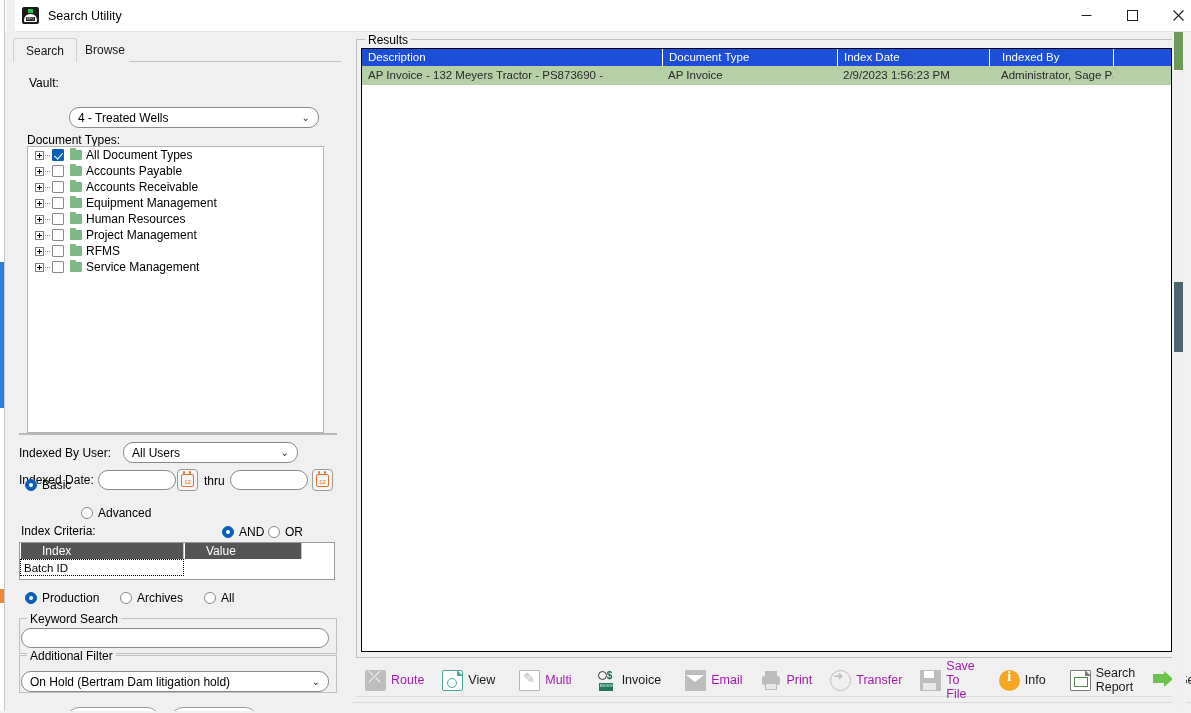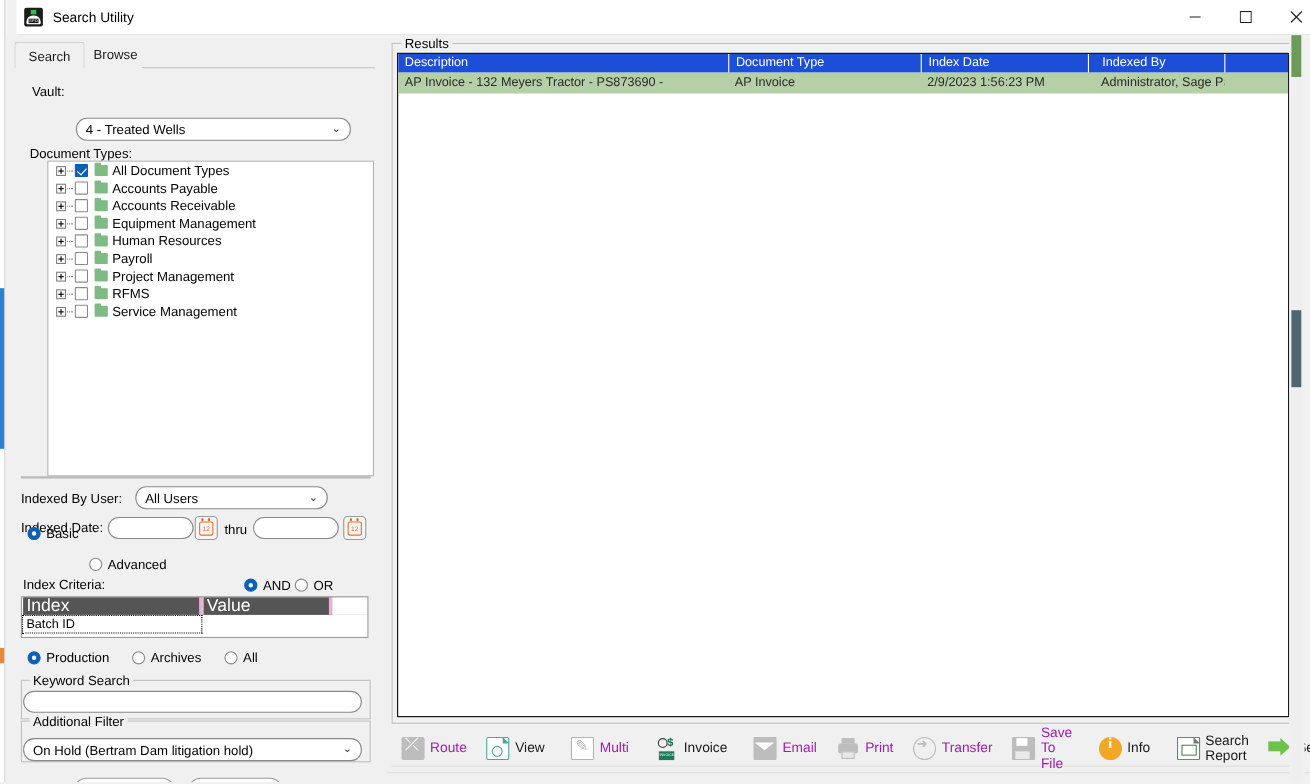--- a/index.html
+++ b/index.html
@@ -79,21 +79,21 @@
   .combo {
     height: 21px; border: 1px solid #898989; border-radius: 10px; background: #fff;
     display: flex; align-items: center; padding: 0 8px; font-size: 12px; position: relative;
   }
   .combo .chev { margin-left: auto; color: #333; font-size: 10px; line-height: 1; }
   #vault-combo { width: 250px; }
 
   .doctypes-label { position: absolute; left: 22px; top: 101px; font-size: 12px; }
   .tree {
     position: absolute; left: 22px; top: 114px; width: 297px; height: 287px;
-    background: #fff; border: 1px solid #b4b4b4; overflow: hidden; margin-left: 16px;
+    background: #fff; border: 1px solid #b4b4b4; overflow: hidden;
   }
   .tree-row { height: 16px; display: flex; align-items: center; padding-left: 30px; position: relative; font-size: 12px; }
   .expander {
     position: absolute; left: 7px; top: 4px; width: 9px; height: 9px;
     border: 1px solid #808080; background: #fff;
   }
   .expander::before { content:''; position:absolute; left:1px; top:3px; width:5px; height:1px; background:#000; }
   .expander::after  { content:''; position:absolute; left:3px; top:1px; width:1px; height:5px; background:#000; }
   .dotline { position:absolute; left:17px; top:8px; width:6px; height:1px;
     background: repeating-linear-gradient(to right,#808080 0 1px,transparent 1px 2px); }
@@ -159,22 +159,22 @@
   .lbl-index-criteria { left: 16px; top: 492px; }
   #rb-and { left: 217px; top: 493px; }
   #rb-or { left: 263px; top: 493px; }
 
   .grid {
     position: absolute; left: 14px; top: 510px; width: 316px; height: 38px;
     background: #fff; border: 1px solid #9a9a9a;
   }
   .grid-head { display: flex; height: 16px; background: #555555; }
   .gh-cell {
-    color: #fff; font-size: 16px; padding-left: 3px; line-height: 16px;
-    border-right: 3px solid #f9a8d4; border-left: 1px solid #fff;
+    color: #fff; font-size: 12px; padding-left: 21px; line-height: 16px;
+    border-right: 1px solid #f9a8d4; border-left: 1px solid #fff;
   }
   .gh-index { width: 164px; }
   .gh-value { width: 118px; }
   .gh-rest { flex: 1; background: #fff; }
   .grid-row { display: flex; height: 17px; }
   .gr-cell {
     font-size: 11.5px; padding-left: 3px; line-height: 17px;
   }
   .gr-index { width: 164px; border: 1px dotted #000; }
   .gr-value { width: 118px; }
@@ -379,27 +379,20 @@
         <span class="dotline"></span>
         <span class="cbox"></span>
         <span class="folder"></span>
         <span class="tree-label">Human Resources</span>
       </div>
       <div class="tree-row">
         <span class="expander"></span>
         <span class="dotline"></span>
         <span class="cbox"></span>
         <span class="folder"></span>
-        <span class="tree-label">Payroll</span>
-      </div>
-      <div class="tree-row">
-        <span class="expander"></span>
-        <span class="dotline"></span>
-        <span class="cbox"></span>
-        <span class="folder"></span>
         <span class="tree-label">Project Management</span>
       </div>
       <div class="tree-row">
         <span class="expander"></span>
         <span class="dotline"></span>
         <span class="cbox"></span>
         <span class="folder"></span>
         <span class="tree-label">RFMS</span>
       </div>
       <div class="tree-row">

